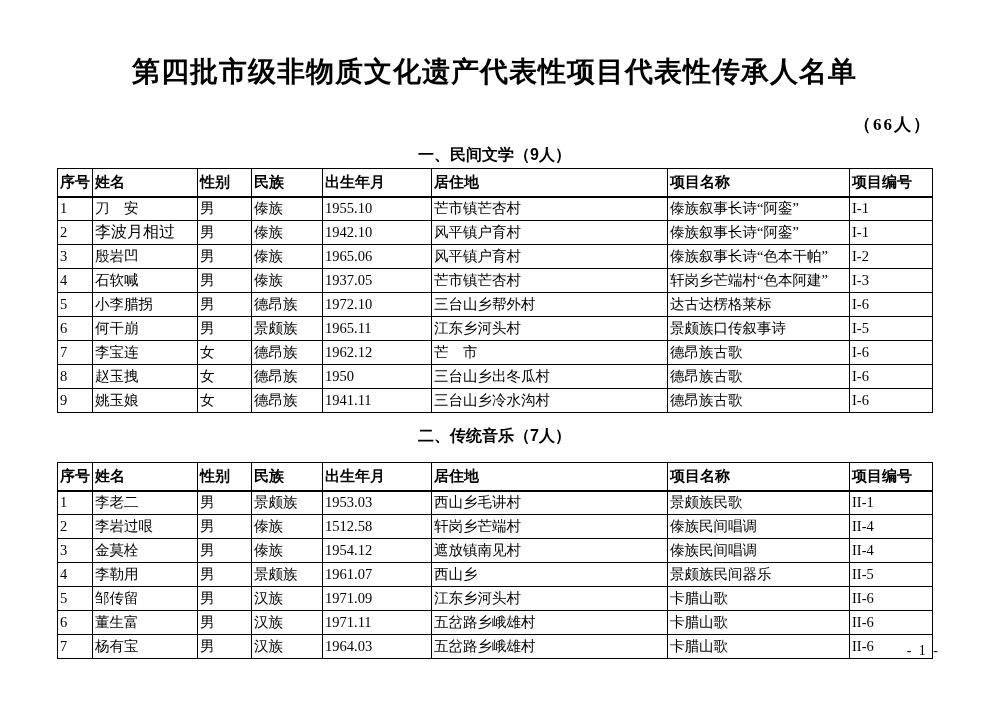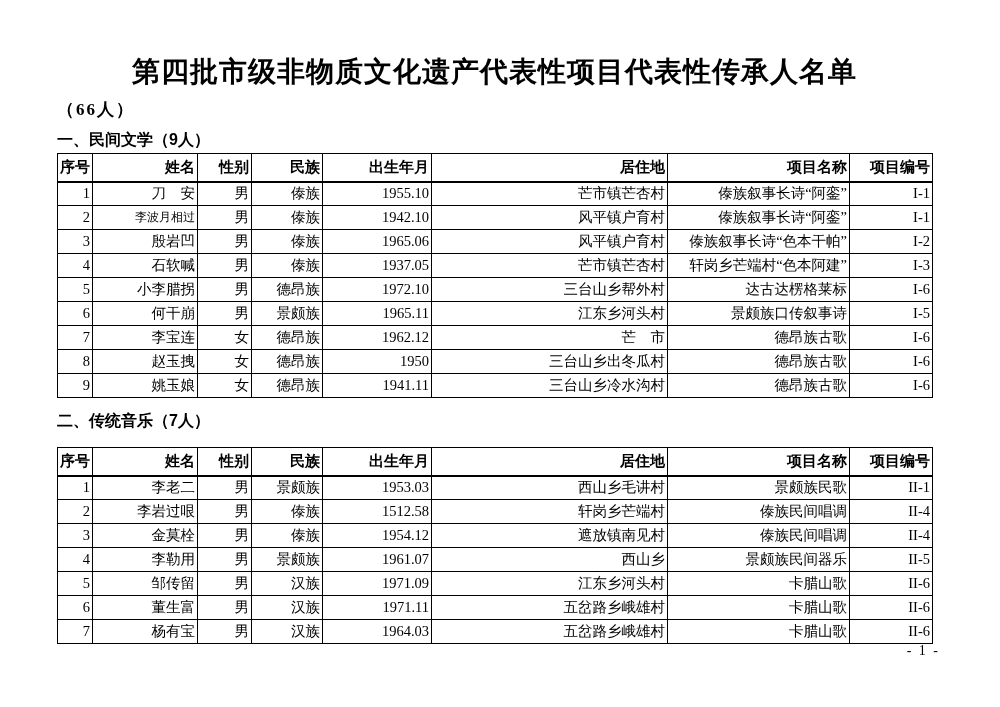--- a/index.html
+++ b/index.html
@@ -19,44 +19,45 @@
   .doc-title {
     margin: 0;
     text-align: center;
     font-size: 28px;
     line-height: 36px;
     font-weight: 900;
     letter-spacing: 1px;
     font-family: "Liberation Sans", "DejaVu Sans", sans-serif;
   }
   .doc-subtitle {
-    text-align: left;
+    text-align: right;
     font-size: 17px;
     line-height: 22px;
     font-weight: bold;
-    margin-top: 9px;
+    margin-top: 24px;
     letter-spacing: 2px;
   }
   .section-heading {
+    text-align: center;
     font-size: 16px;
     line-height: 20px;
     font-weight: bold;
     margin-top: 9px;
     margin-bottom: 3px;
     font-family: "Liberation Sans", "DejaVu Sans", sans-serif;
   }
   .section-heading.second {
     margin-top: 13px;
     margin-bottom: 16px;
   }
   table.roster {
     width: 875px;
     border-collapse: collapse;
     table-layout: fixed;
-    text-align: right;
+    text-align: left;
     border: 1.5px solid #000;
   }
   table.roster th {
     border: 1px solid #000;
     border-bottom: 2.5px solid #000;
     height: 28px;
     font-size: 15px;
     font-weight: bold;
     padding: 0 2px;
     font-family: "Liberation Sans", "DejaVu Sans", sans-serif;
@@ -64,21 +65,21 @@
     overflow: hidden;
   }
   table.roster td {
     border: 1px solid #000;
     height: 24px;
     font-size: 14.5px;
     padding: 0 2px;
     white-space: nowrap;
     overflow: hidden;
   }
-  table.roster td.name-compact { font-size: 12px; }
+  table.roster td.name-compact { font-size: 16px; }
   .page-number {
     position: absolute;
     top: 643px;
     right: 60px;
     font-size: 14px;
     letter-spacing: 2px;
   }
 </style>
 </head>
 <body>

